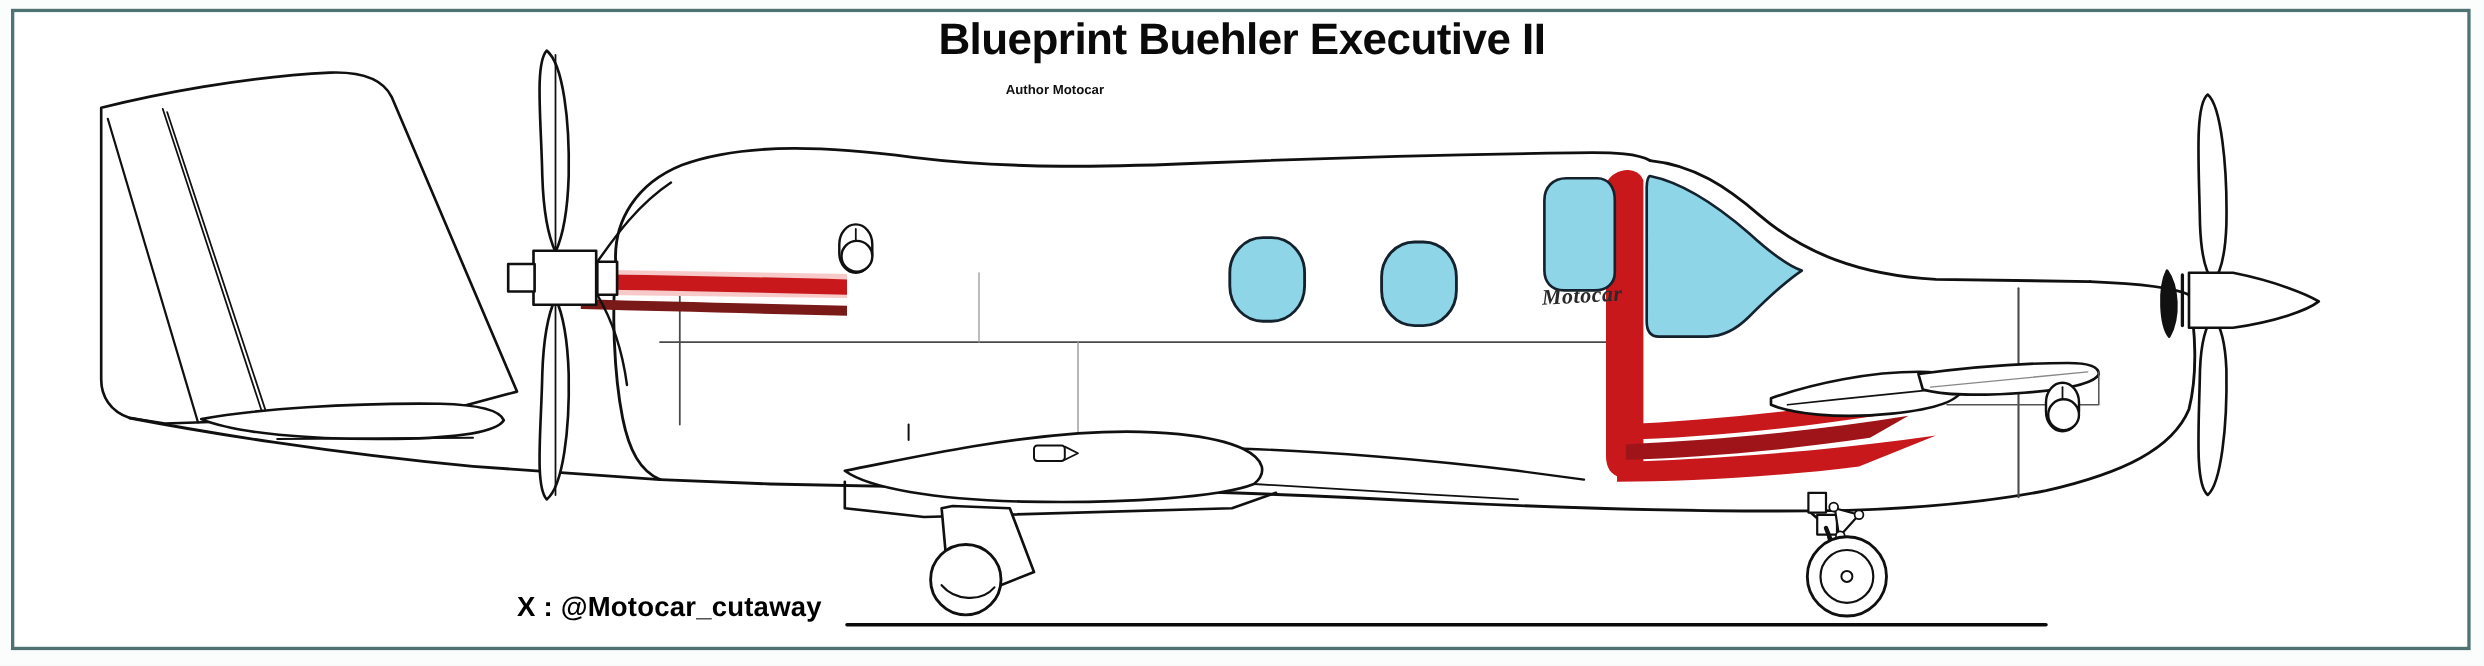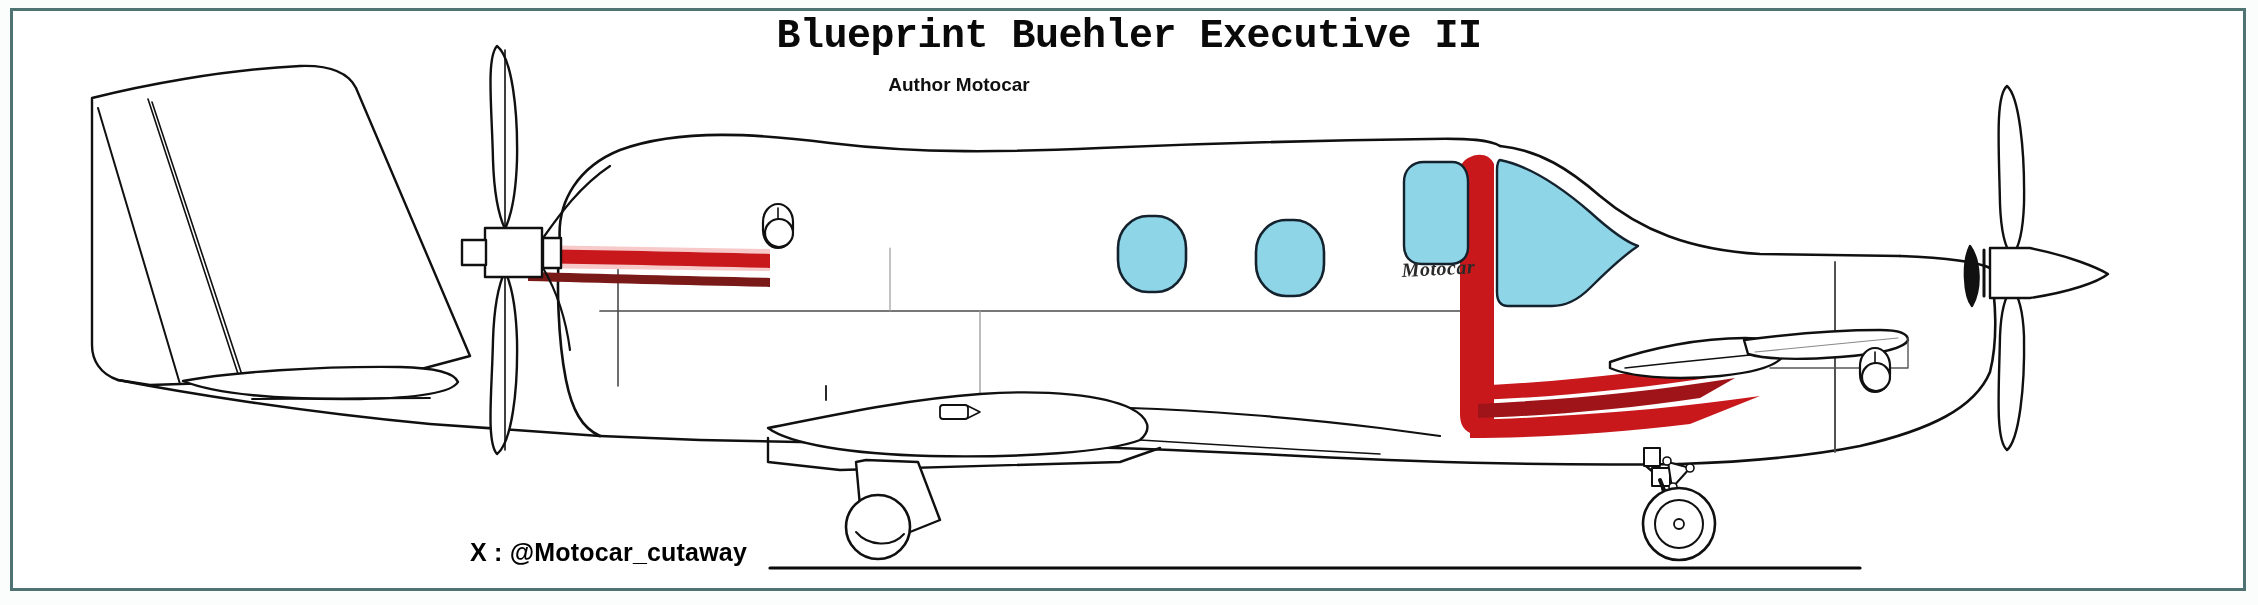--- a/index.html
+++ b/index.html
@@ -29,29 +29,29 @@
   #title {
     position: absolute;
     left: 0;
     top: 14px;
     width: 2258px;
     text-align: center;
     font-size: 40px;
     font-weight: bold;
     letter-spacing: -0.5px;
     color: #0a0a0a;
-    font-family: Liberation Mono, monospace;
+    font-family: Liberation Sans, sans-serif;
   }
   #subtitle {
     position: absolute;
     left: 0;
     top: 74px;
     width: 1918px;
     text-align: center;
-    font-size: 19px;
+    font-size: 12px;
     font-weight: bold;
     color: #101010;
     font-family: "Liberation Sans", sans-serif;
   }
   #handle {
     position: absolute;
     left: 470px;
     top: 538px;
     font-size: 25px;
     font-weight: bold;

